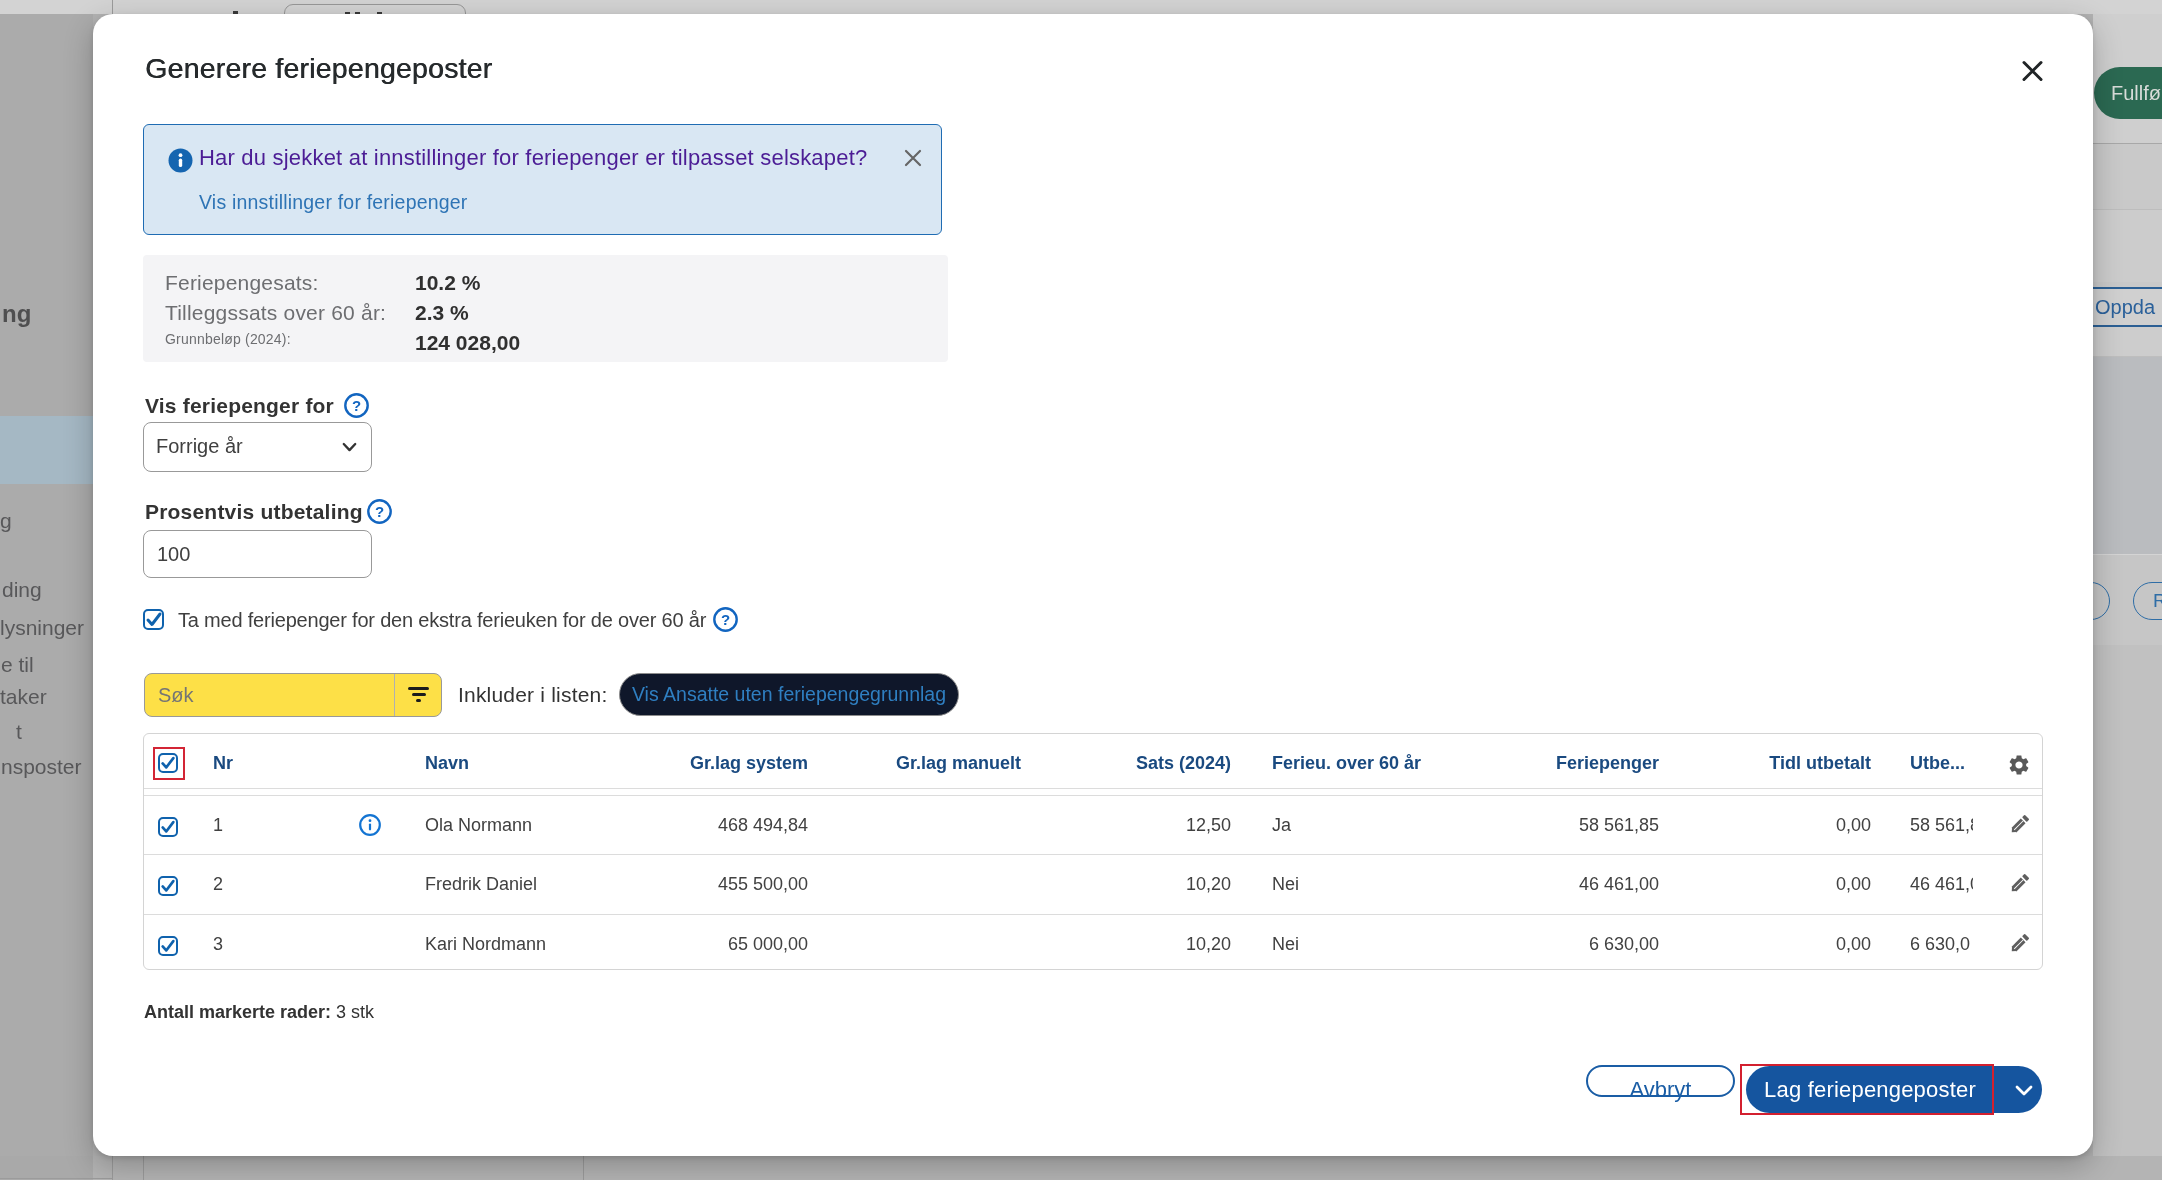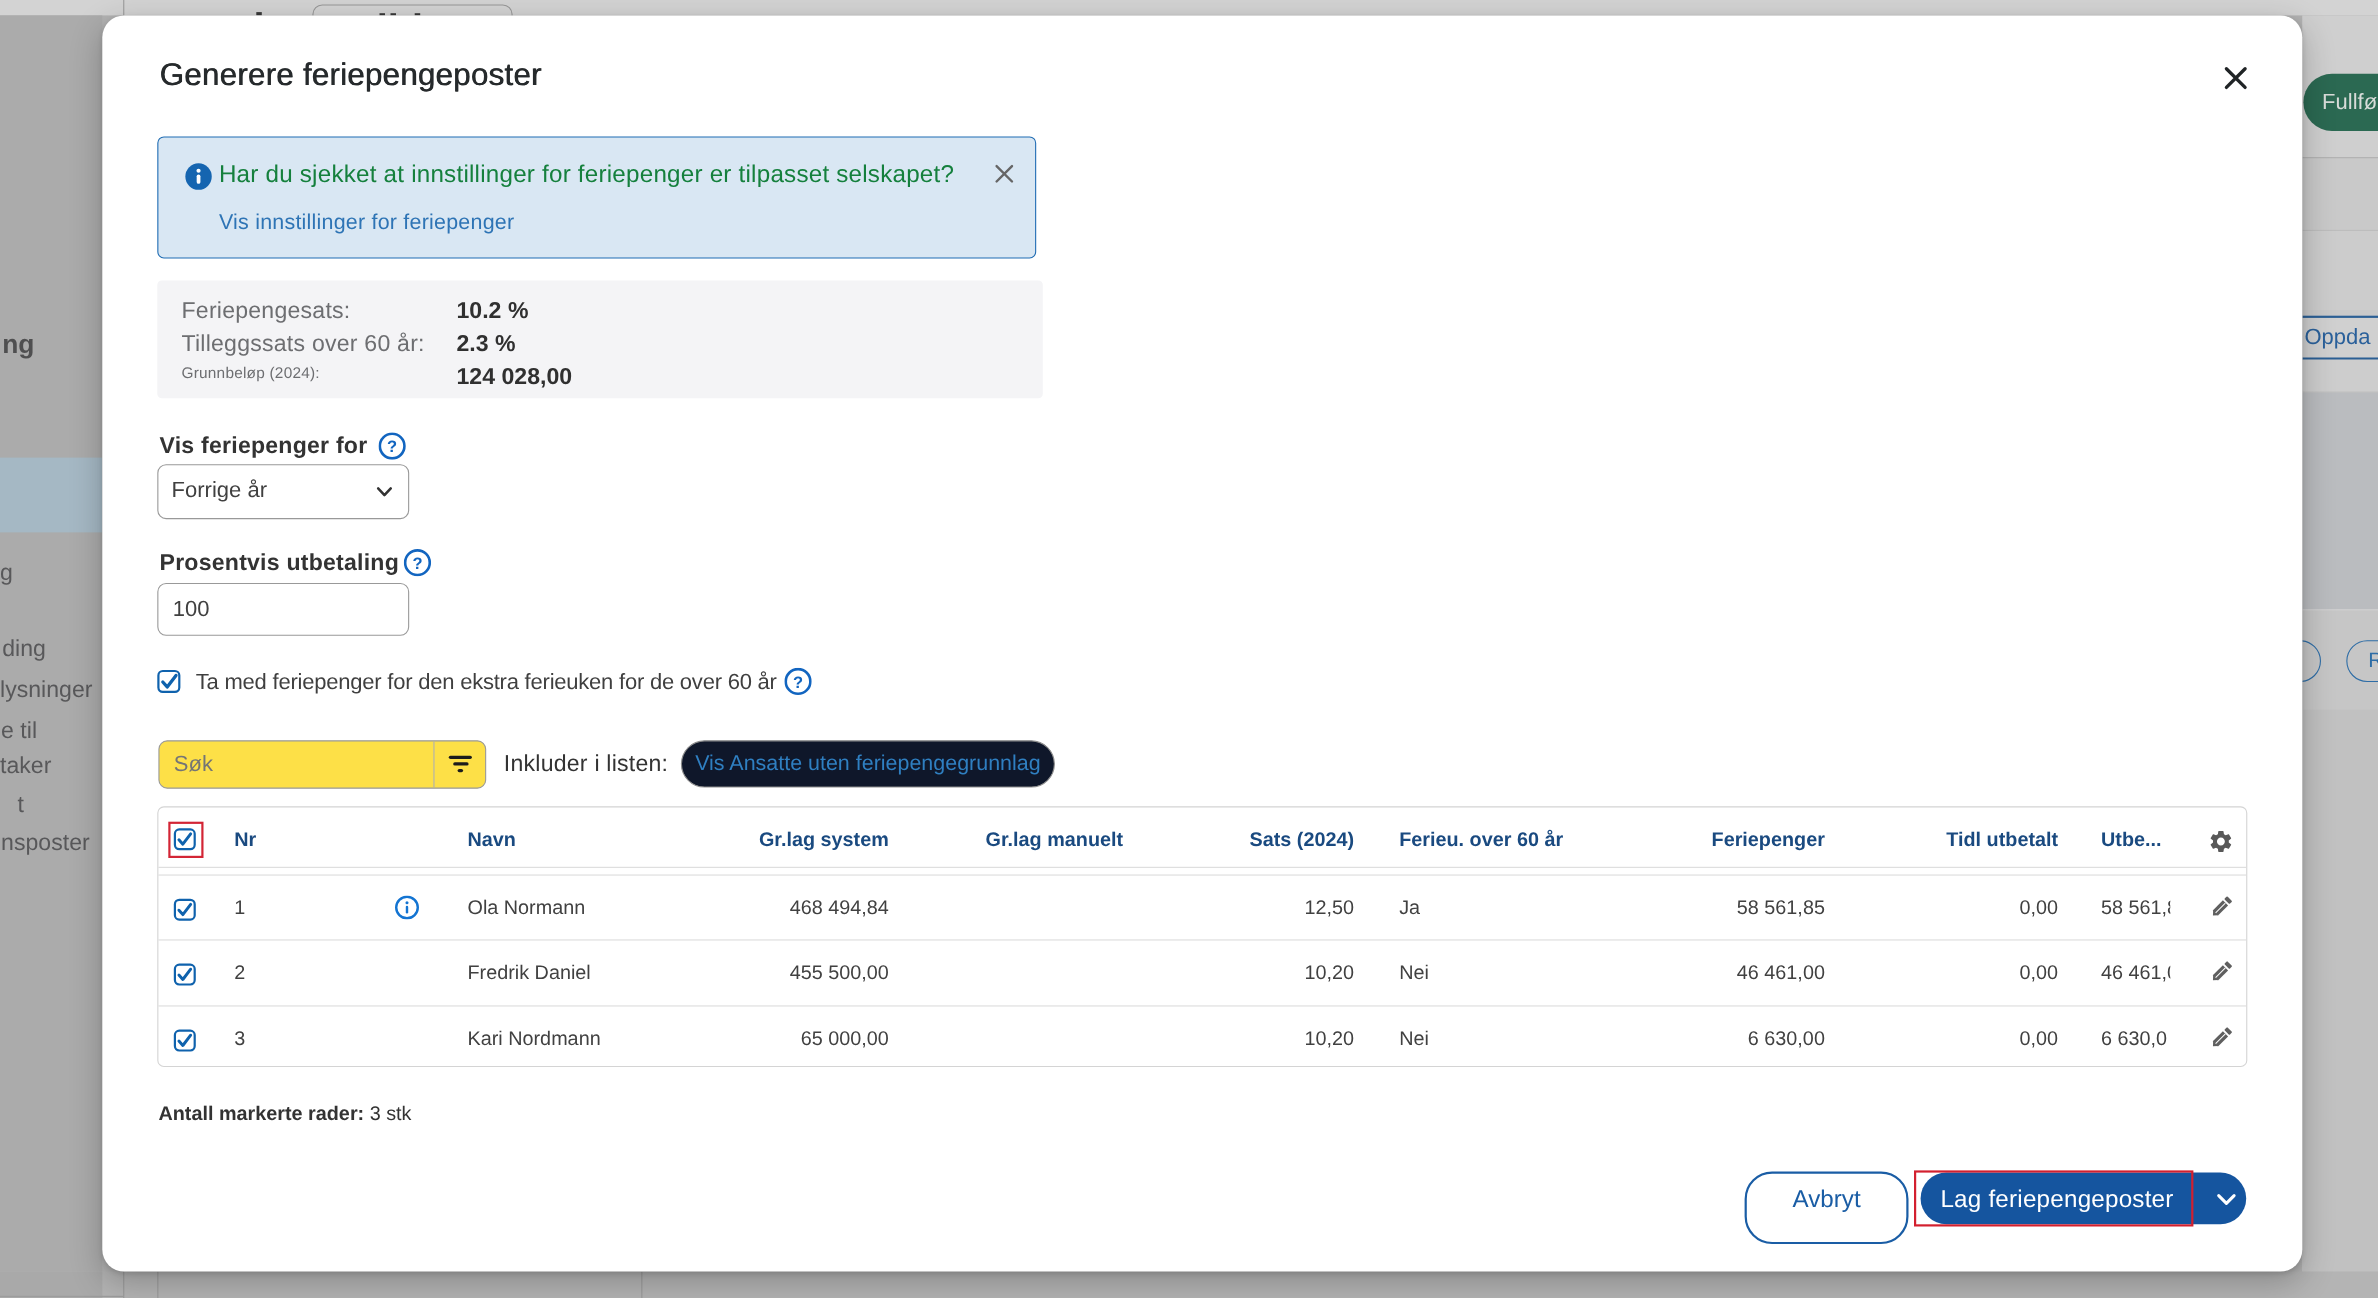--- a/index.html
+++ b/index.html
@@ -26,21 +26,21 @@
 #searchbox{left:51px;top:659px;width:298px;height:44px;border:1px solid #999;border-radius:8px;background:#fde047}
 #pillbtn{left:526px;top:659px;width:340px;height:43px;border:1.5px solid #8d8d8d;border-radius:22px;background:#0f172a;
  color:#2f7fc1;font-size:19.5px;text-align:center;line-height:40px}
 
 #tbl{left:50px;top:719px;width:1900px;height:237px;border:1px solid #d4d4d4;border-radius:6px;background:#fff}
 .th{font-size:18px;font-weight:bold;color:#1a4a80;top:19px}
 .td{font-size:18px;color:#414141}
 .rowline{left:0;width:1898px;height:1px;background:#dcdcdc}
 .cb{width:21px;height:21px;border:2.4px solid #0f62ad;border-radius:5px;background:#fff}
 
-#avbryt{left:1493px;top:1051px;width:149px;height:66px;border:2px solid #1a5da5;border-radius:25px;background:#fff;
+#avbryt{left:1493px;top:1051px;width:149px;height:32px;border:2px solid #1a5da5;border-radius:25px;background:#fff;
  color:#1a5da5;font-size:22px;text-align:center;line-height:46px}
 #bluebtn{left:1653px;top:1052px;width:296px;height:47px;border-radius:24px;background:#15559f}
 #redrect2{left:1647px;top:1050px;width:254px;height:51px;border:2.5px solid #d3202f}
 </style></head>
 <body>
 <div id="page">
 
 <div class="abs" id="topstrip">
   <div class="abs vline" style="left:112px;top:0;height:14px"></div>
   <div class="abs" style="left:284px;top:4px;width:182px;height:22px;border:1.5px solid #979797;border-radius:9px"></div>
@@ -94,21 +94,21 @@
     <path d="M5 4.5 L22 21.5 M22 4.5 L5 21.5" stroke="#202426" stroke-width="3" stroke-linecap="round"></path>
   </svg>
 
   <div class="abs" id="alert">
     <svg class="abs" style="left:24px;top:23px" width="25" height="25" viewBox="0 0 25 25">
       <circle cx="12.5" cy="12.5" r="12" fill="#1565b0"></circle>
       <circle cx="12.5" cy="7.2" r="1.9" fill="#fff"></circle>
       <rect x="10.8" y="10.6" width="3.4" height="8.5" rx="1.7" fill="#fff"></rect>
     </svg>
   </div>
-  <div class="abs" style="left:106px;top:131px;font-size:22px;color:#15803d;letter-spacing:.2px">Har du sjekket at innstillinger for feriepenger er tilpasset selskapet?</div>
+  <div class="abs" style="left:106px;top:131px;font-size:22px;color:#4c1d95;letter-spacing:.2px">Har du sjekket at innstillinger for feriepenger er tilpasset selskapet?</div>
   <div class="abs" style="left:106px;top:177px;font-size:19.5px;color:#2e74b5;letter-spacing:.2px">Vis innstillinger for feriepenger</div>
   <svg class="abs" style="left:810px;top:134px" width="20" height="20" viewBox="0 0 20 20">
     <path d="M3 3 L17 17 M17 3 L3 17" stroke="#666" stroke-width="2.2" stroke-linecap="round"></path>
   </svg>
 
   <div class="abs" id="panel"></div>
   <div class="abs" style="left:72px;top:257px;font-size:21px;color:#6d6e71;letter-spacing:.2px">Feriepengesats:</div>
   <div class="abs" style="left:72px;top:287px;font-size:21px;color:#6d6e71;letter-spacing:.2px">Tilleggssats over 60 år:</div>
   <div class="abs" style="left:72px;top:317px;font-size:14px;color:#6d6e71;letter-spacing:.2px">Grunnbeløp (2024):</div>
   <div class="abs" style="left:322px;top:257px;font-size:21px;font-weight:bold;color:#303030">10.2 %</div>

